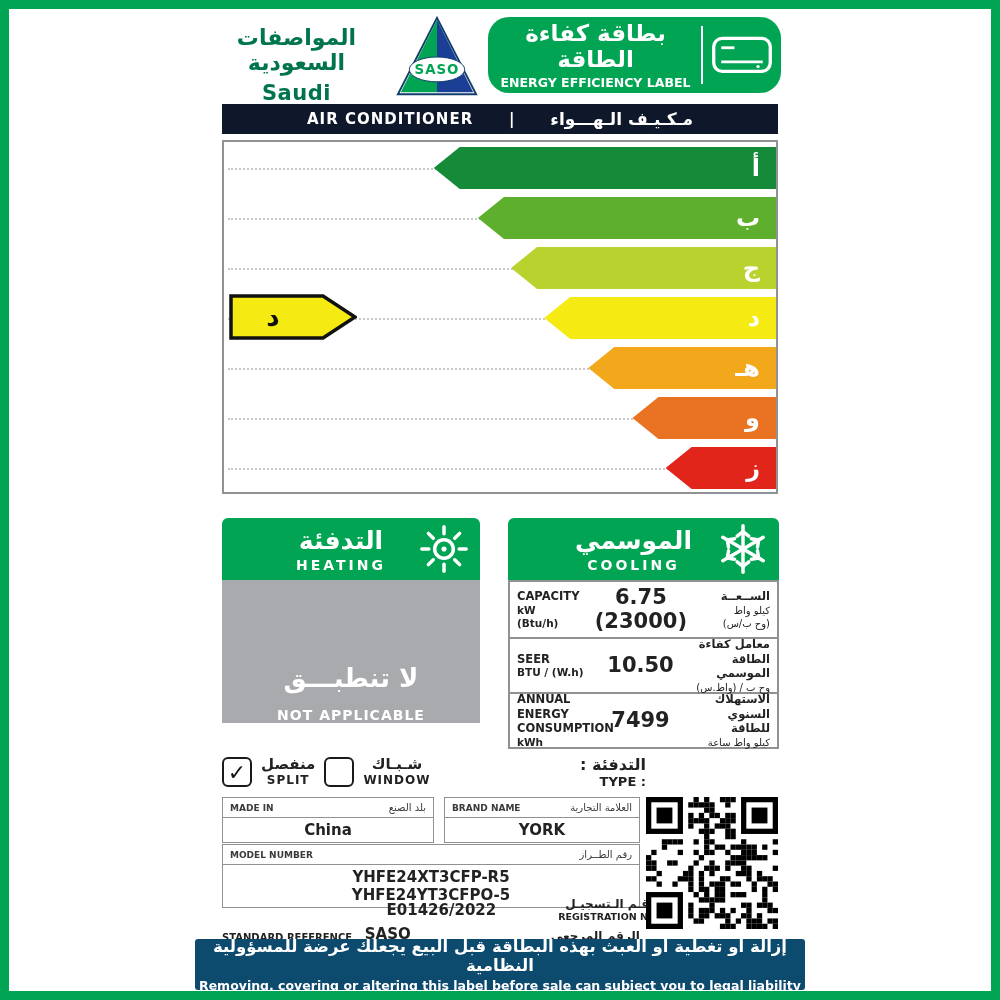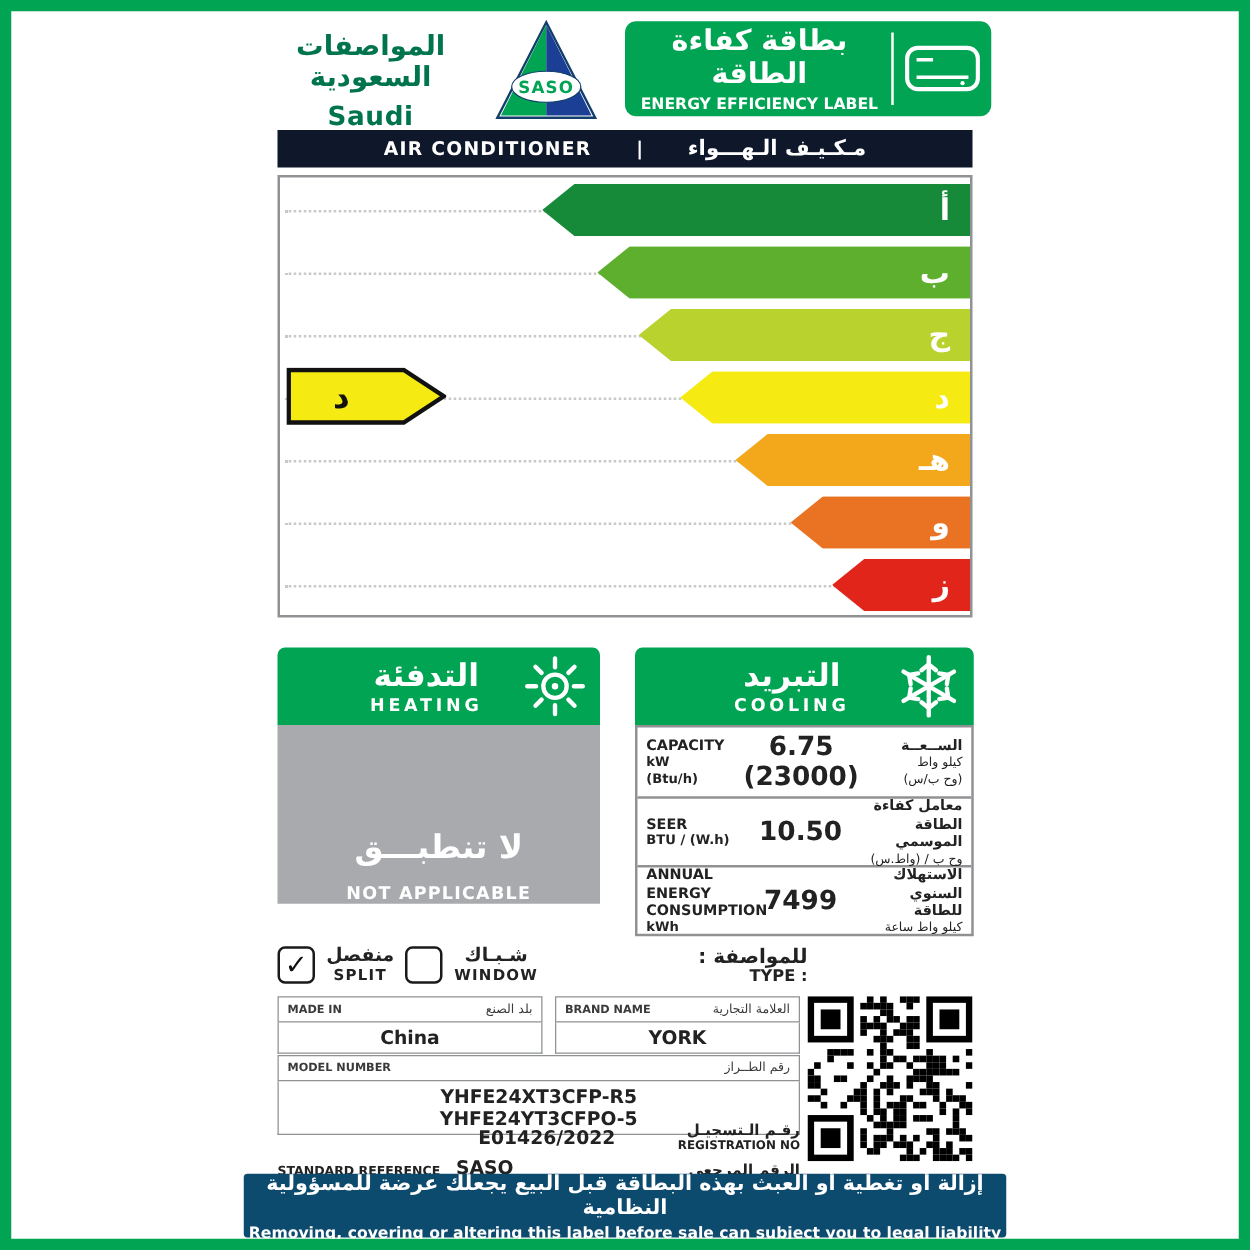--- a/index.html
+++ b/index.html
@@ -9,22 +9,22 @@
     font-family:"DejaVu Sans", sans-serif;color:#222;overflow:hidden;
   }
   .abs{position:absolute;}
 
   
   .org{left:190px;top:16px;width:195px;text-align:center;color:#00744D;}
   .org .ar{font-size:22px;font-weight:bold;display:block;}
   .org .en{font-size:21px;font-weight:bold;display:block;margin-top:6px;letter-spacing:.5px;}
   .logo{left:386px;top:6px;width:84px;height:84px;}
   .energy-box{
-    left:479px;top:8px;width:293px;height:76px;background:#00A453;border-radius:9px;
-    display:flex;align-items:center;color:#fff;margin-left:12px;
+    left:479px;top:8px;width:293px;height:76px;background:#00A453;border-radius:21px;
+    display:flex;align-items:center;color:#fff;
   }
   .energy-titles{flex:1;text-align:center;padding-left:6px;}
   .energy-titles .ar{font-size:23px;font-weight:bold;display:block;}
   .energy-titles .en{font-size:12.5px;font-weight:bold;display:block;margin-top:3px;}
   .energy-sep{width:2px;height:58px;background:#fff;margin:0 6px 0 4px;}
   .ac-icon{width:66px;margin-right:6px;}
 
   
   .product-bar{
     left:213px;top:95px;width:556px;height:30px;background:#0f172a;color:#fff;
@@ -110,21 +110,21 @@
   }
   .info-head .en{font-size:9px;font-weight:bold;color:#3a3a3a;}
   .info-head .ar{font-size:10px;color:#3a3a3a;}
   .info-val{
     border:1.5px solid #8f9193;border-top:none;text-align:center;
     font-size:15px;font-weight:bold;padding:3px 2px;line-height:1.2;
   }
   .made-in{left:0;top:0;width:212px;}
   .brand{left:222px;top:0;width:196px;}
   .model{left:0;top:47px;width:418px;}
-  .reg-row{position:absolute;left:0;top:100px;width:418px;display:flex;justify-content:flex-end;align-items:center;gap:8px;}
+  .reg-row{position:absolute;left:16px;top:100px;width:418px;display:flex;justify-content:flex-end;align-items:center;gap:20px;}
   .reg-val{font-size:15px;font-weight:bold;margin-right:30px;}
   .reg-lbl{text-align:right;line-height:1.2;}
   .reg-lbl .ar{display:block;font-size:12px;font-weight:bold;}
   .reg-lbl .en{display:block;font-size:9.5px;font-weight:bold;margin-left:12px;}
   .std-row{position:absolute;left:0;top:128px;width:418px;display:flex;justify-content:space-between;align-items:center;}
   .std-row .en{font-size:10px;font-weight:bold;}
   .std-row .val{font-size:15px;font-weight:bold;}
   .std-row .ar{font-size:12px;font-weight:bold;}
   .qr{position:absolute;right:0;top:0;width:132px;height:132px;background:#fff;}
 
@@ -241,21 +241,21 @@
     </div>
     <div class="heating-body">
       <span class="ar" dir="rtl" lang="ar">لا تنطبـــق</span>
       <span class="en">NOT APPLICABLE</span>
     </div>
   </div>
 
   <div class="abs cooling">
     <div class="panel-head">
       <div class="panel-titles">
-        <span class="ar" dir="rtl" lang="ar">التبريد</span>
+        <span class="ar" dir="rtl" lang="ar">الموسمي</span>
         <span class="en">COOLING</span>
       </div>
       <svg class="panel-icon" viewBox="0 0 48 48">
         <g stroke="#fff" stroke-width="3" stroke-linecap="round">
           <line x1="24" y1="4" x2="24" y2="44"></line>
           <line x1="6.7" y1="14" x2="41.3" y2="34"></line>
           <line x1="6.7" y1="34" x2="41.3" y2="14"></line>
           <line x1="24" y1="9" x2="19" y2="13"></line>
             <line x1="24" y1="9" x2="29" y2="13"></line>
           <line x1="24" y1="39" x2="19" y2="35"></line>
@@ -330,21 +330,21 @@
     <div class="type-opt">
       <span class="ar" dir="rtl" lang="ar">منفصل</span>
       <span class="en">SPLIT</span>
     </div>
     <div class="checkbox"></div>
     <div class="type-opt">
       <span class="ar" dir="rtl" lang="ar">شـبـاك</span>
       <span class="en">WINDOW</span>
     </div>
     <div class="type-label">
-      <span class="ar" dir="rtl" lang="ar">للمواصفة :</span>
+      <span class="ar" dir="rtl" lang="ar">التدفئة :</span>
       <span class="en">TYPE :</span>
     </div>
   </div>
 
   <div class="abs details">
 
     <div class="info-block made-in">
       <div class="info-head">
         <span class="en">MADE IN</span>
         <span class="ar" dir="rtl" lang="ar">بلد الصنع</span>

